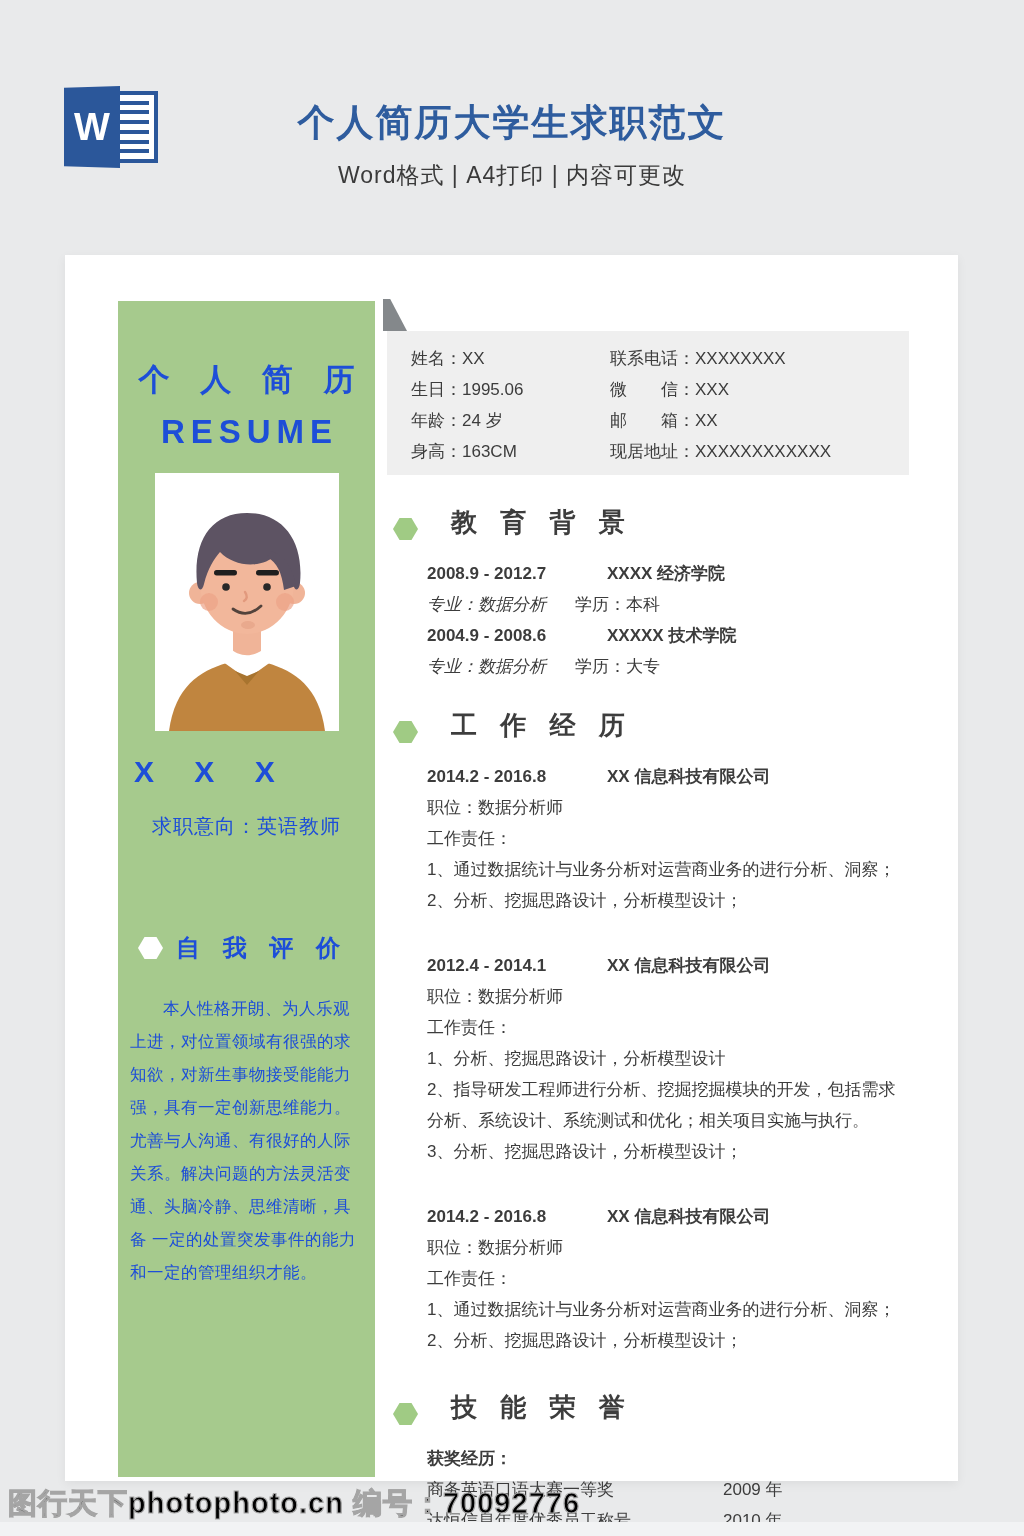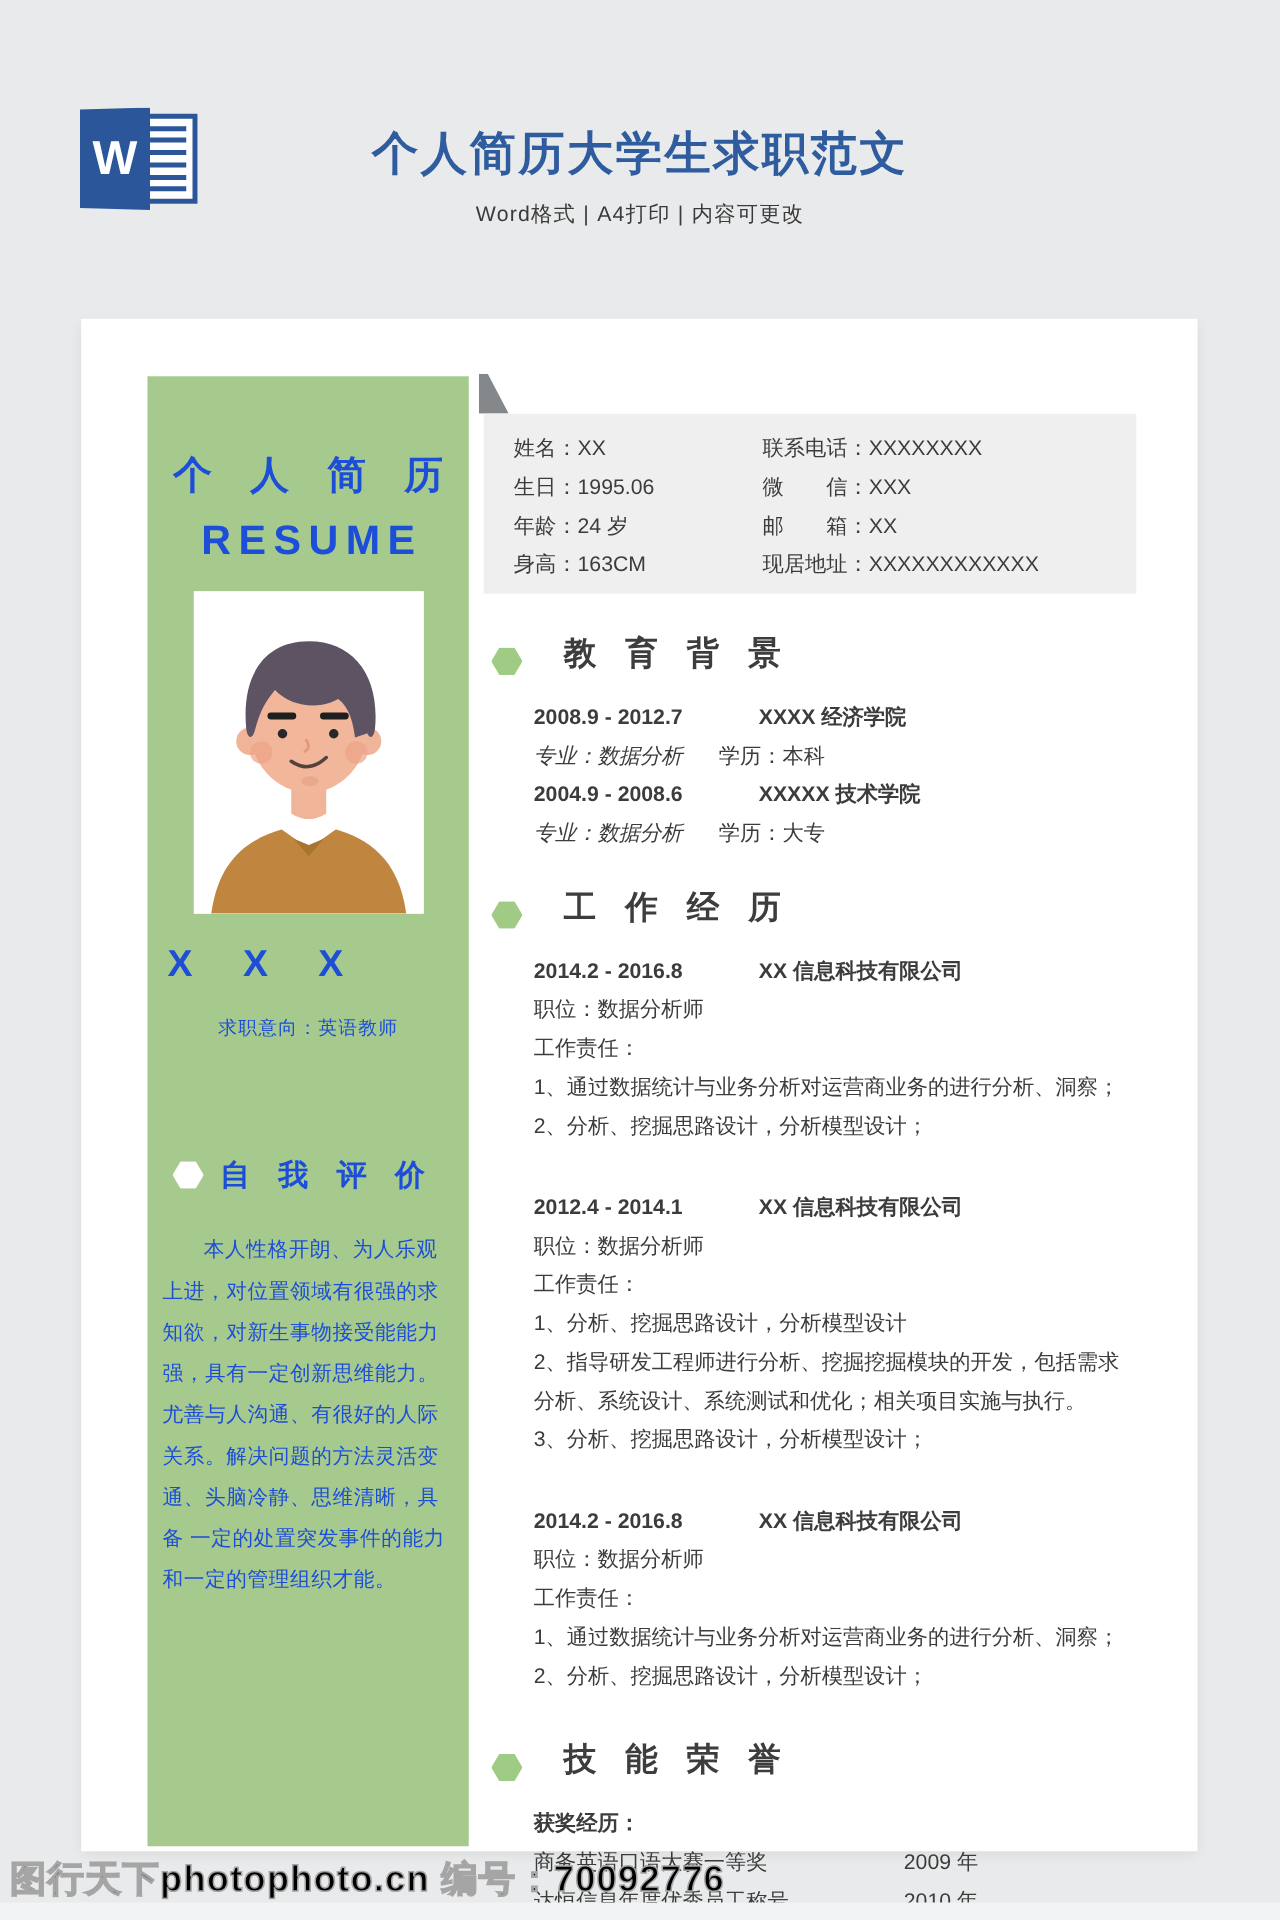--- a/index.html
+++ b/index.html
@@ -15,35 +15,35 @@
     border:4px solid #2b579a;box-sizing:border-box;display:flex;flex-direction:column;
     justify-content:space-evenly;padding:0 5px;}
   .word-doc i{display:block;height:4px;background:#2b579a;}
   .word-panel{position:absolute;left:0;top:2px;width:56px;height:82px;background:#2b579a;
     clip-path:polygon(0 2%,100% 0,100% 100%,0 98%);
     display:flex;align-items:center;justify-content:center;}
   .word-panel span{color:#fff;font-size:38px;font-weight:bold;line-height:1;}
   .hdr-title{position:absolute;left:0;top:98px;width:100%;margin:0;text-align:center;
     font-size:37px;font-weight:bold;color:#2e5c9e;letter-spacing:2px;}
   .hdr-sub{position:absolute;left:0;top:160px;width:100%;margin:0;text-align:center;
-    font-size:17px;color:#3a3a3a;letter-spacing:1px;}
+    font-size:23px;color:#3a3a3a;letter-spacing:1px;}
   
   .page{position:absolute;left:65px;top:255px;width:893px;height:1226px;background:#fff;
     box-shadow:0 3px 10px rgba(0,0,0,.06);}
   
   .sidebar{position:absolute;left:53px;top:46px;width:257px;height:1176px;background:#a6ca8d;color:#1d4ed8;}
   .sb-title-cn{margin-top:58px;text-align:center;font-size:31px;font-weight:bold;
     letter-spacing:11px;padding-left:11px;}
   .sb-title-en{text-align:center;font-size:33px;font-weight:bold;letter-spacing:6px;
     padding-left:6px;margin-top:12px;}
   .photo{margin:22px auto 0;width:184px;height:258px;background:#fff;overflow:hidden;}
   .photo svg{display:block;}
   .sb-name{text-align:left;font-size:30px;font-weight:bold;letter-spacing:16px;
     padding-left:16px;margin-top:24px;}
-  .sb-intent{text-align:center;font-size:15px;margin-top:24px;letter-spacing:1px;}
+  .sb-intent{text-align:center;font-size:20px;margin-top:24px;letter-spacing:1px;}
   .sb-sec{display:flex;align-items:center;font-size:24px;font-weight:bold;
     letter-spacing:8px;margin:92px 0 0 20px;}
   .hex{width:25px;height:22px;background:#a0cb84;flex:none;margin-right:13px;
     clip-path:polygon(26% 0,74% 0,100% 50%,74% 100%,26% 100%,0 50%);}
   .hex.white{background:#fff;}
   .sb-text{margin:28px 10px 0 12px;font-size:16.5px;line-height:33px;
     text-indent:2em;letter-spacing:.5px;}
   
   .fold{position:absolute;left:318px;top:44px;width:24px;height:32px;background:#84888b;
     clip-path:polygon(0 0,30% 0,100% 100%,0 100%);}

